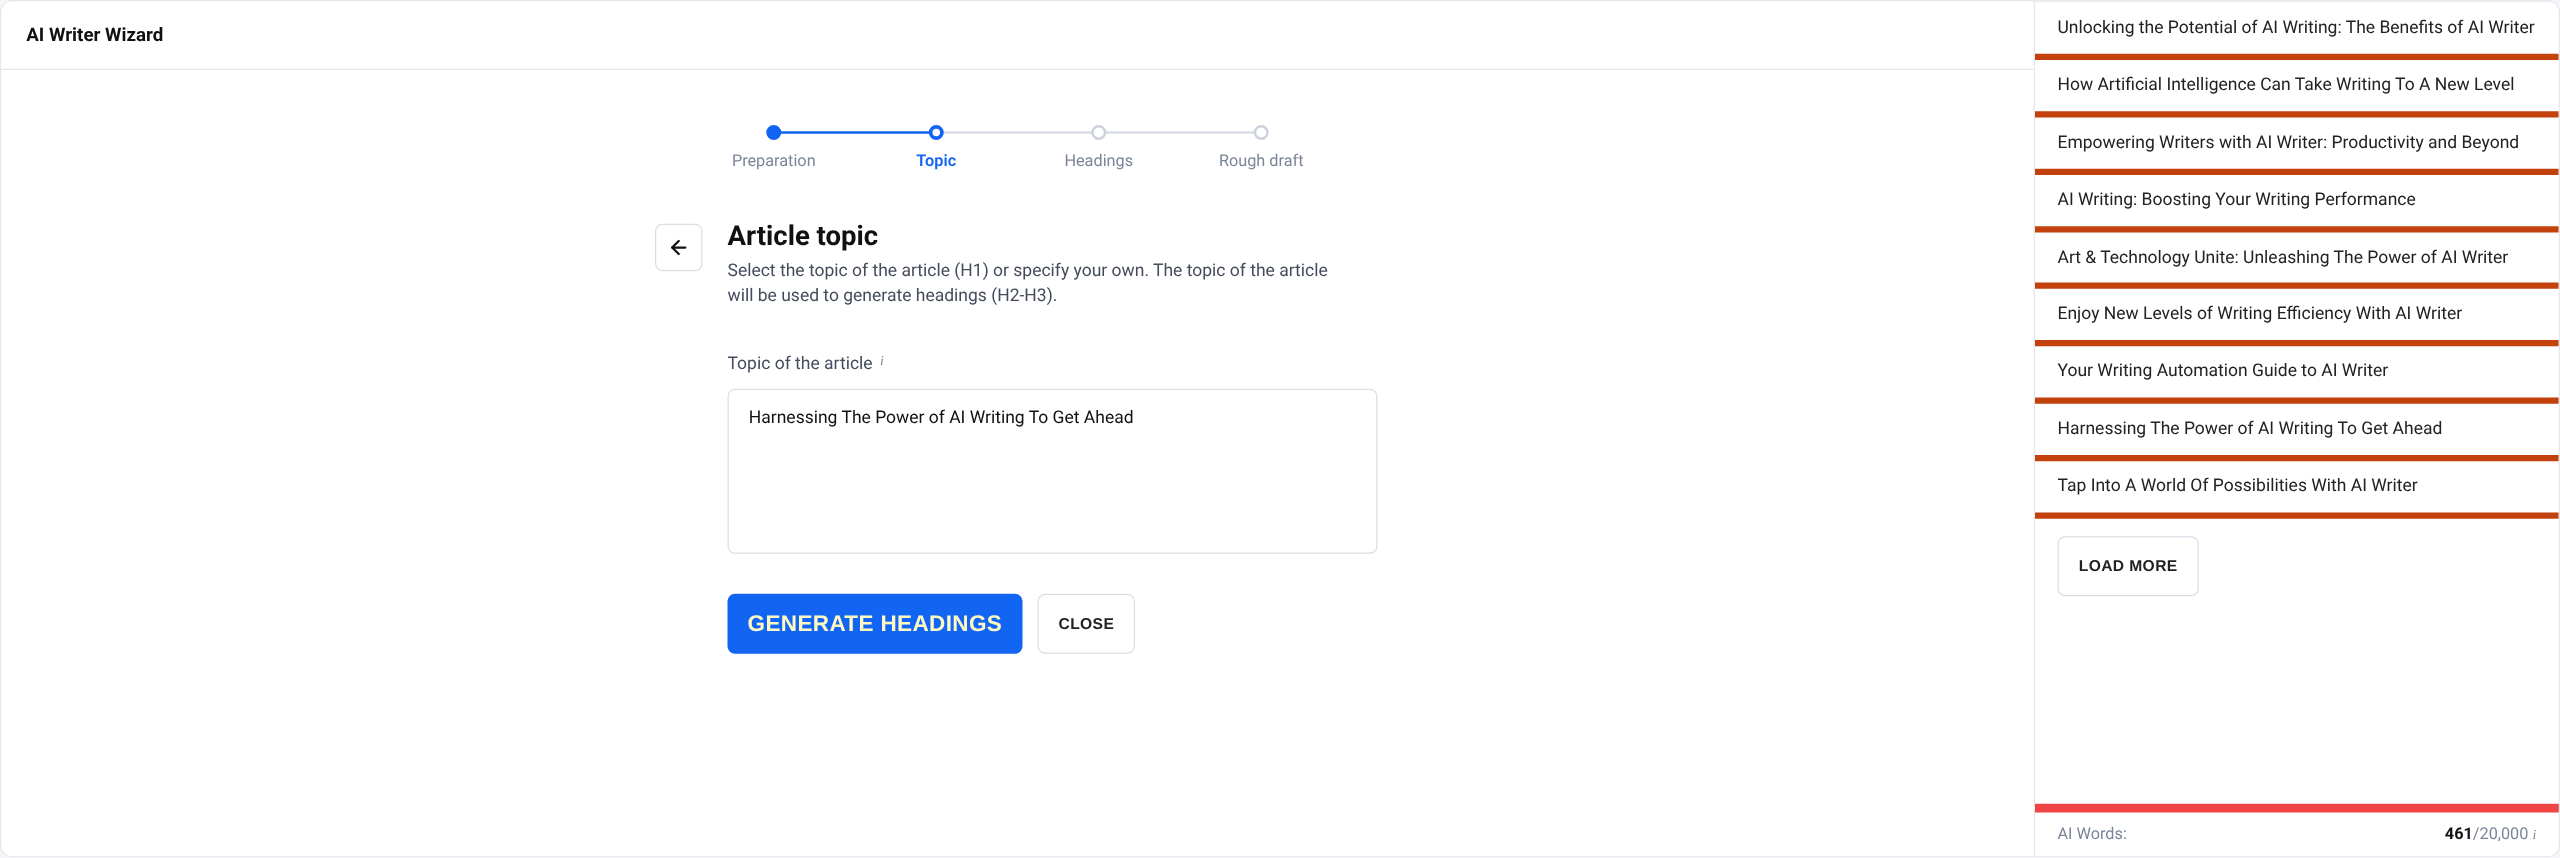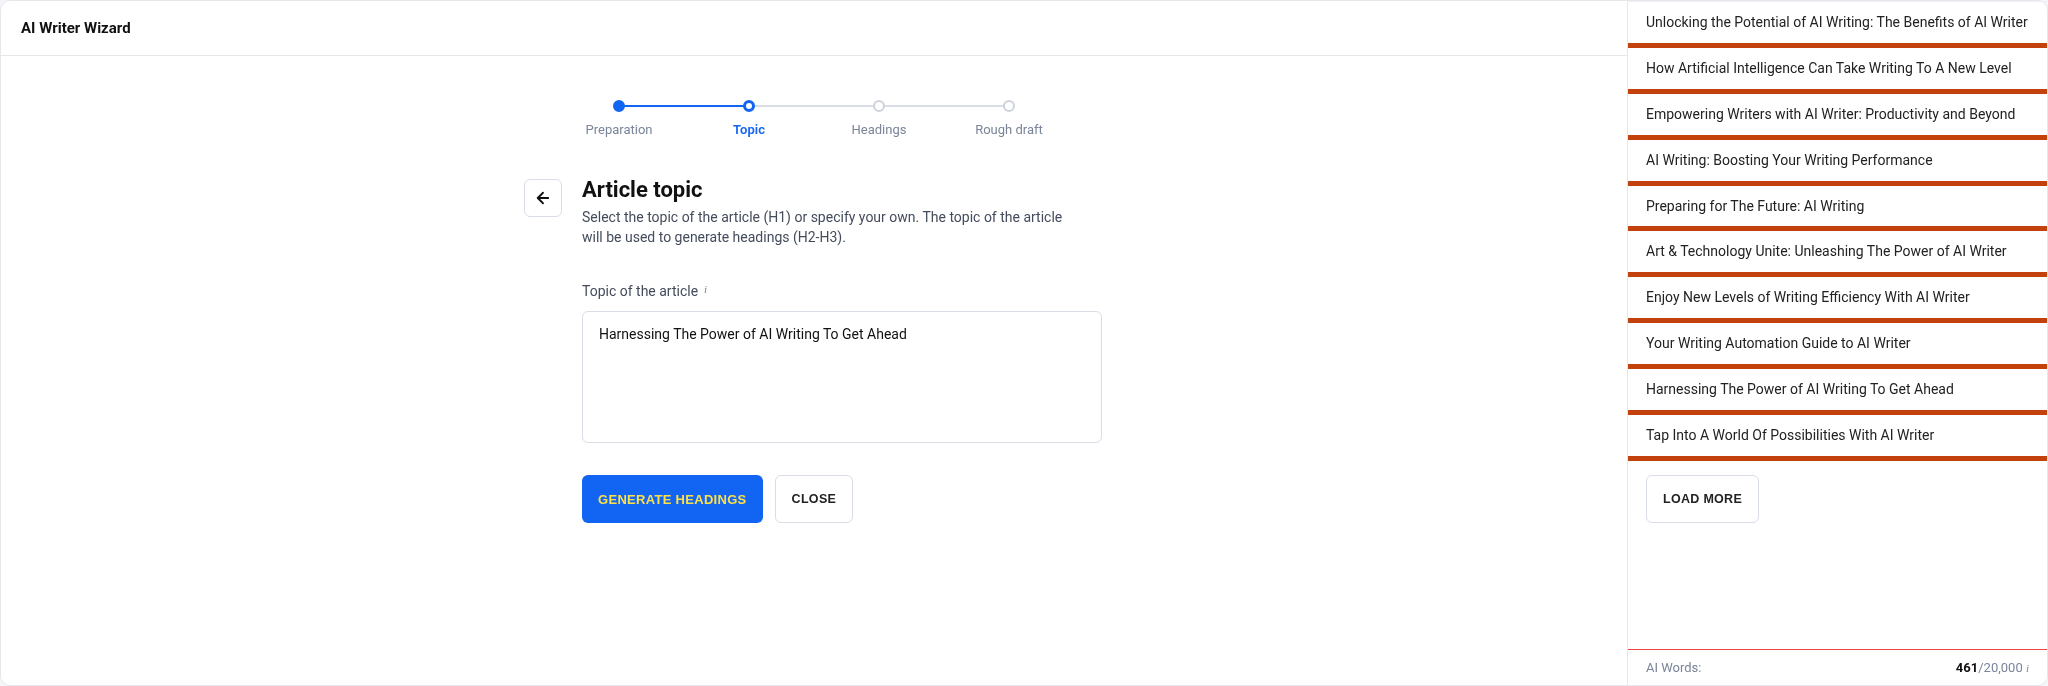--- a/index.html
+++ b/index.html
@@ -23,30 +23,30 @@
 .back-btn { width: 38px; height: 38px; border: 1px solid #d9dee6; border-radius: 6px; background: #fff; display: flex; align-items: center; justify-content: center; cursor: pointer; flex-shrink: 0; margin-top: 2px; }
 .back-btn svg { width: 18px; height: 18px; }
 .content-body { flex: 1; }
 .content-body h2 { font-size: 22px; font-weight: 700; color: #111; margin-bottom: 6px; }
 .content-desc { font-size: 14px; color: #444c5c; line-height: 1.4; max-width: 500px; }
 .field-label-row { display: flex; align-items: flex-start; gap: 6px; margin-top: 36px; margin-bottom: 12px; }
 .field-label { font-size: 14px; color: #444c5c; }
 .info-i { font-size: 11px; font-style: italic; color: #7a8599; font-family: Georgia, serif; }
 .topic-textarea { width: 520px; height: 132px; border: 1px solid #d9dee6; border-radius: 6px; padding: 14px 16px; font-size: 14px; font-family: inherit; color: #111; resize: none; }
 .btn-row { display: flex; gap: 12px; margin-top: 28px; }
-.btn-primary { background: #1264f3; color: #fde047; border: none; border-radius: 6px; padding: 10px 16px; font-size: 13px; font-weight: 600; letter-spacing: 0.3px; cursor: pointer; }
+.btn-primary { background: #1264f3; color: #fef9c3; border: none; border-radius: 6px; padding: 10px 16px; font-size: 18px; font-weight: 600; letter-spacing: 0.3px; cursor: pointer; }
 .btn-secondary { background: #fff; color: #222; border: 1px solid #d9dee6; border-radius: 6px; padding: 16px 16px; font-size: 12.5px; font-weight: 600; letter-spacing: 0.3px; cursor: pointer; }
 .results-col { width: 420px; border-left: 1px solid #e5e7eb; display: flex; flex-direction: column; }
 .results-header { padding: 18px 18px; }
 .results-header h2 { font-size: 15px; font-weight: 700; color: #111; }
 .results-list { flex: 1; overflow-y: auto; }
 .result-item { padding: 11px 18px; border-bottom: 5px solid #c2410c; font-size: 14px; color: #222; line-height: 1.35; cursor: pointer; }
 .result-item:first-child { border-top: 1px solid #eef0f4; }
 .load-more-wrap { padding: 14px 18px 22px; }
-.results-footer { border-top: 1px solid #ef4444; padding: 10px 18px; display: flex; justify-content: space-between; align-items: flex-end; font-size: 13px; color: #7a8599; }
+.results-footer { border-top: 7px solid #ef4444; padding: 10px 18px; display: flex; justify-content: space-between; align-items: flex-end; font-size: 13px; color: #7a8599; }
 .words-val { color: #111; font-weight: 700; }
 .words-max { color: #7a8599; }
 </style>
 </head>
 <body>
 
 <div class="app-shell">
   <div class="main-col">
     <div class="main-header">
       <h1>AI Writer Wizard</h1>
@@ -100,21 +100,20 @@
       </div>
     </div>
   </div>
 
   <div class="results-col">
     <div class="results-list">
       <div class="result-item">Unlocking the Potential of AI Writing: The Benefits of AI Writer</div>
       <div class="result-item">How Artificial Intelligence Can Take Writing To A New Level</div>
       <div class="result-item">Empowering Writers with AI Writer: Productivity and Beyond</div>
       <div class="result-item">AI Writing: Boosting Your Writing Performance</div>
-      <div class="result-item">Preparing for The Future: AI Writing</div>
       <div class="result-item">Art &amp; Technology Unite: Unleashing The Power of AI Writer</div>
       <div class="result-item">Enjoy New Levels of Writing Efficiency With AI Writer</div>
       <div class="result-item">Your Writing Automation Guide to AI Writer</div>
       <div class="result-item">Harnessing The Power of AI Writing To Get Ahead</div>
       <div class="result-item">Tap Into A World Of Possibilities With AI Writer</div>
       <div class="load-more-wrap">
         <button class="btn-secondary">LOAD MORE</button>
       </div>
     </div>
     <div class="results-footer">

